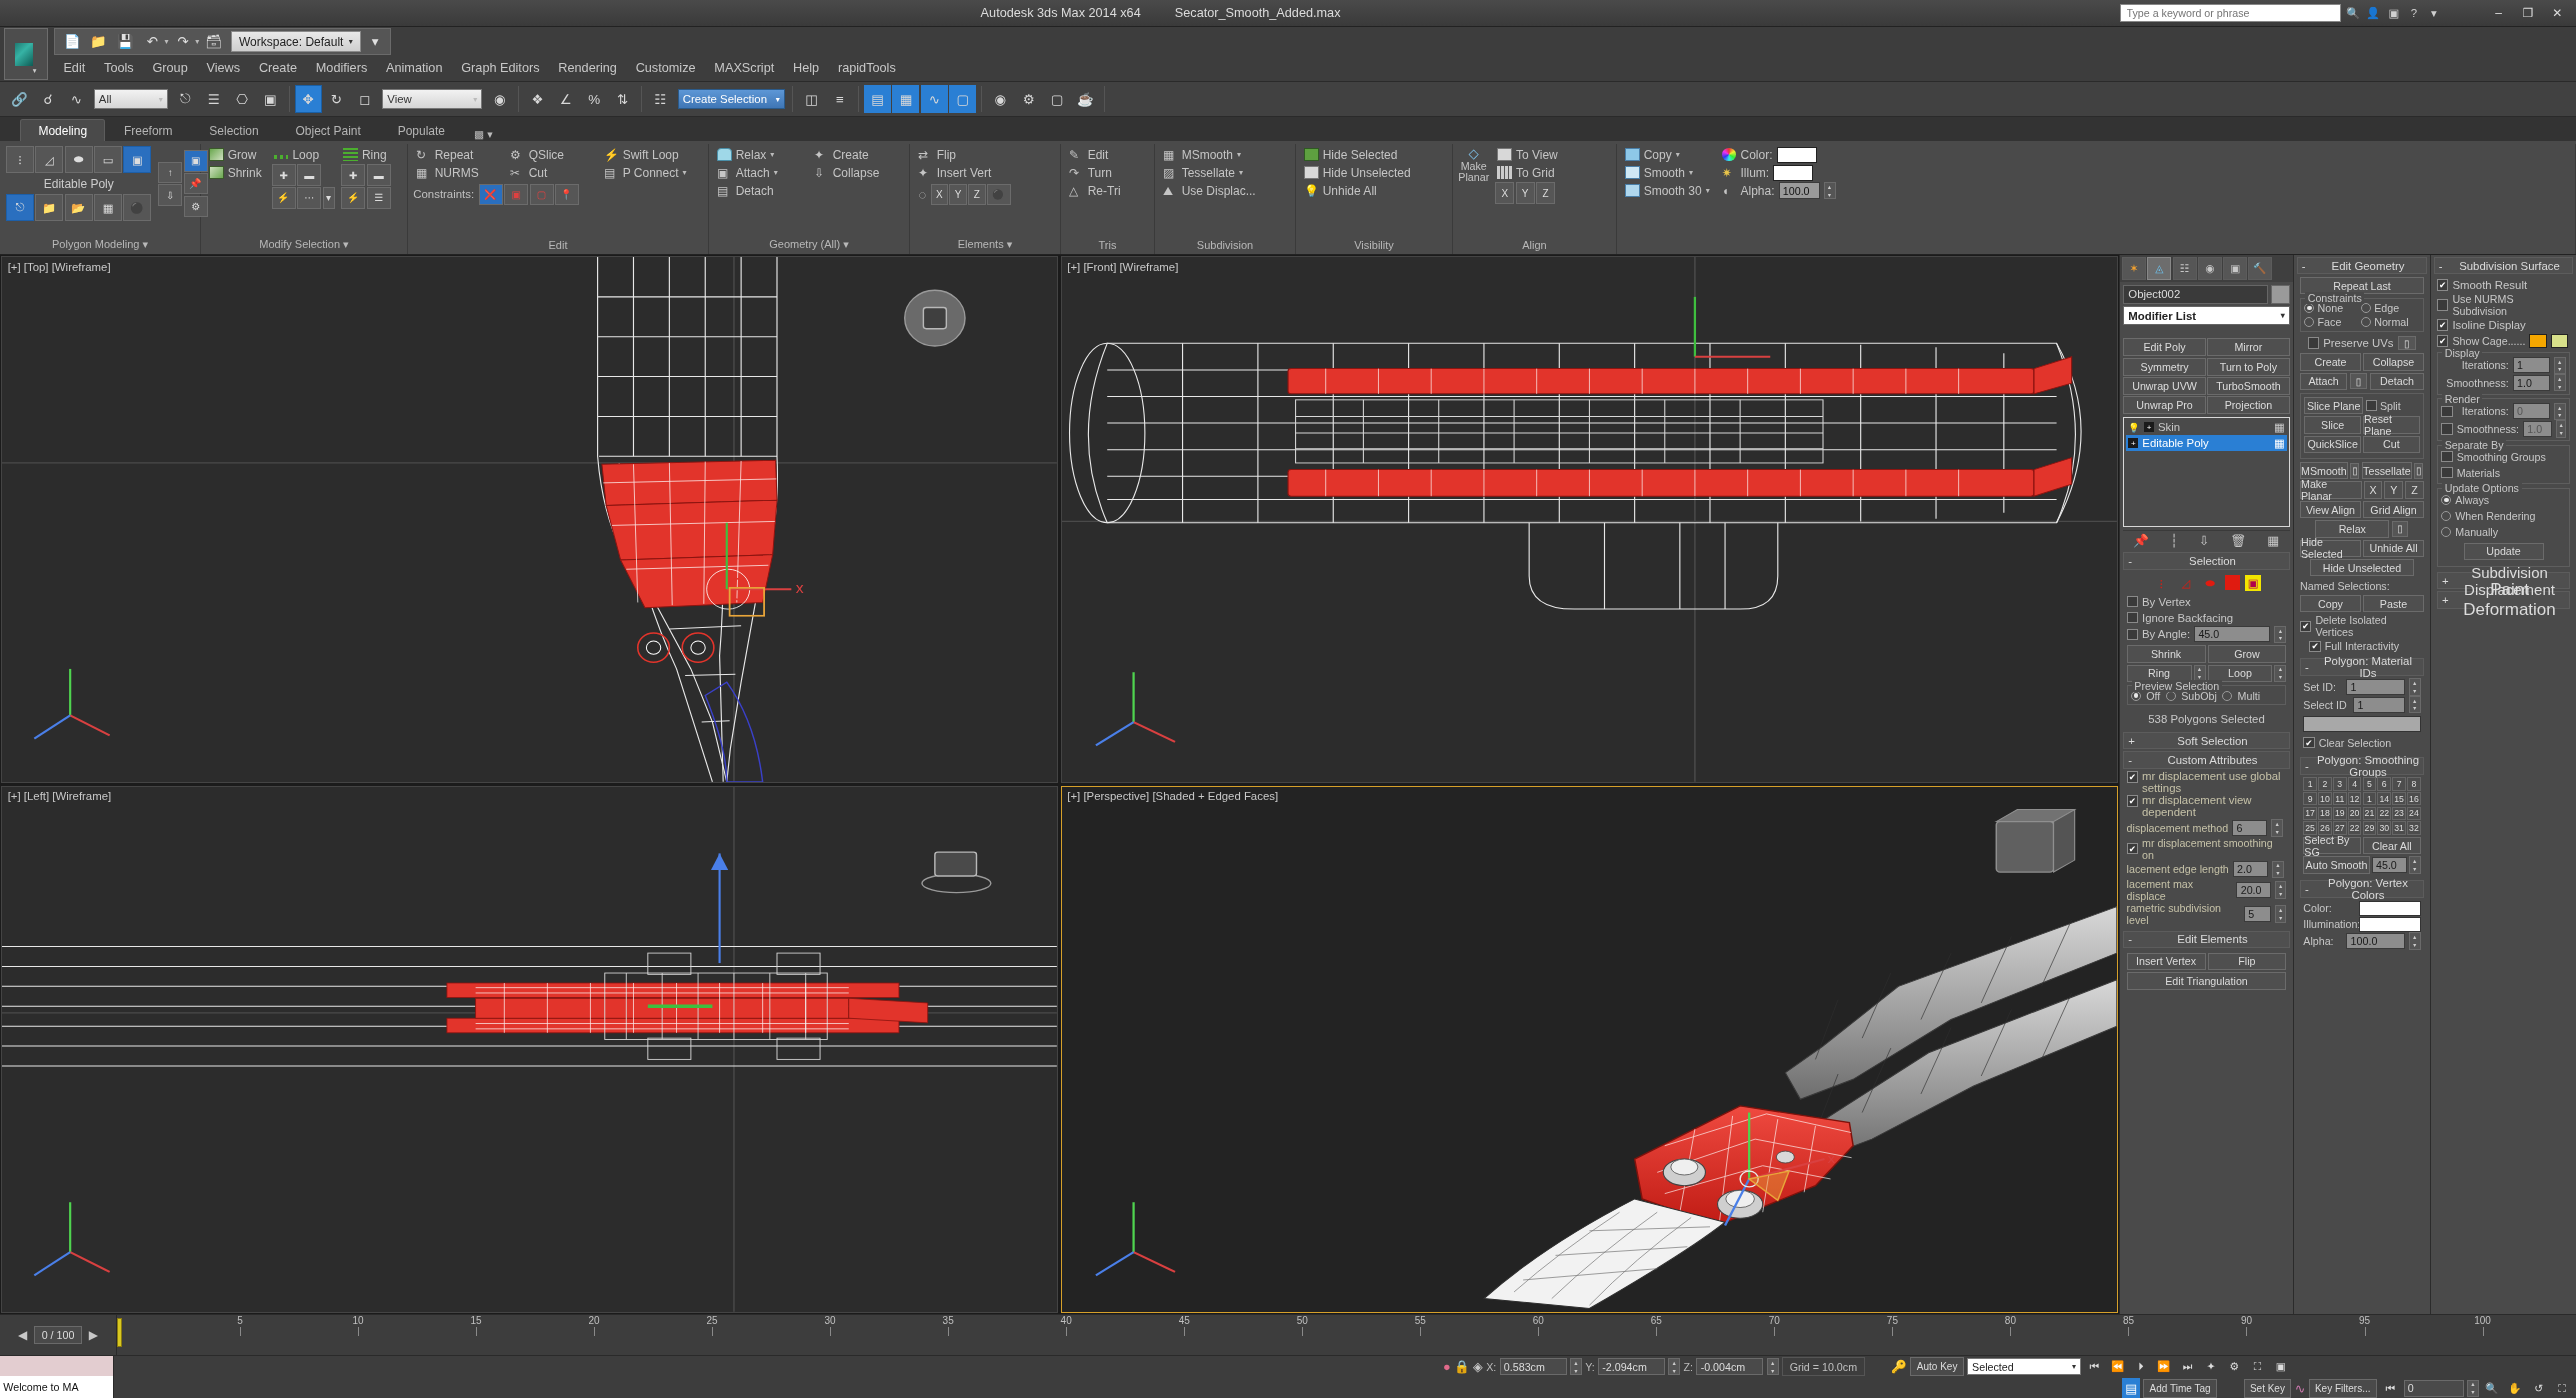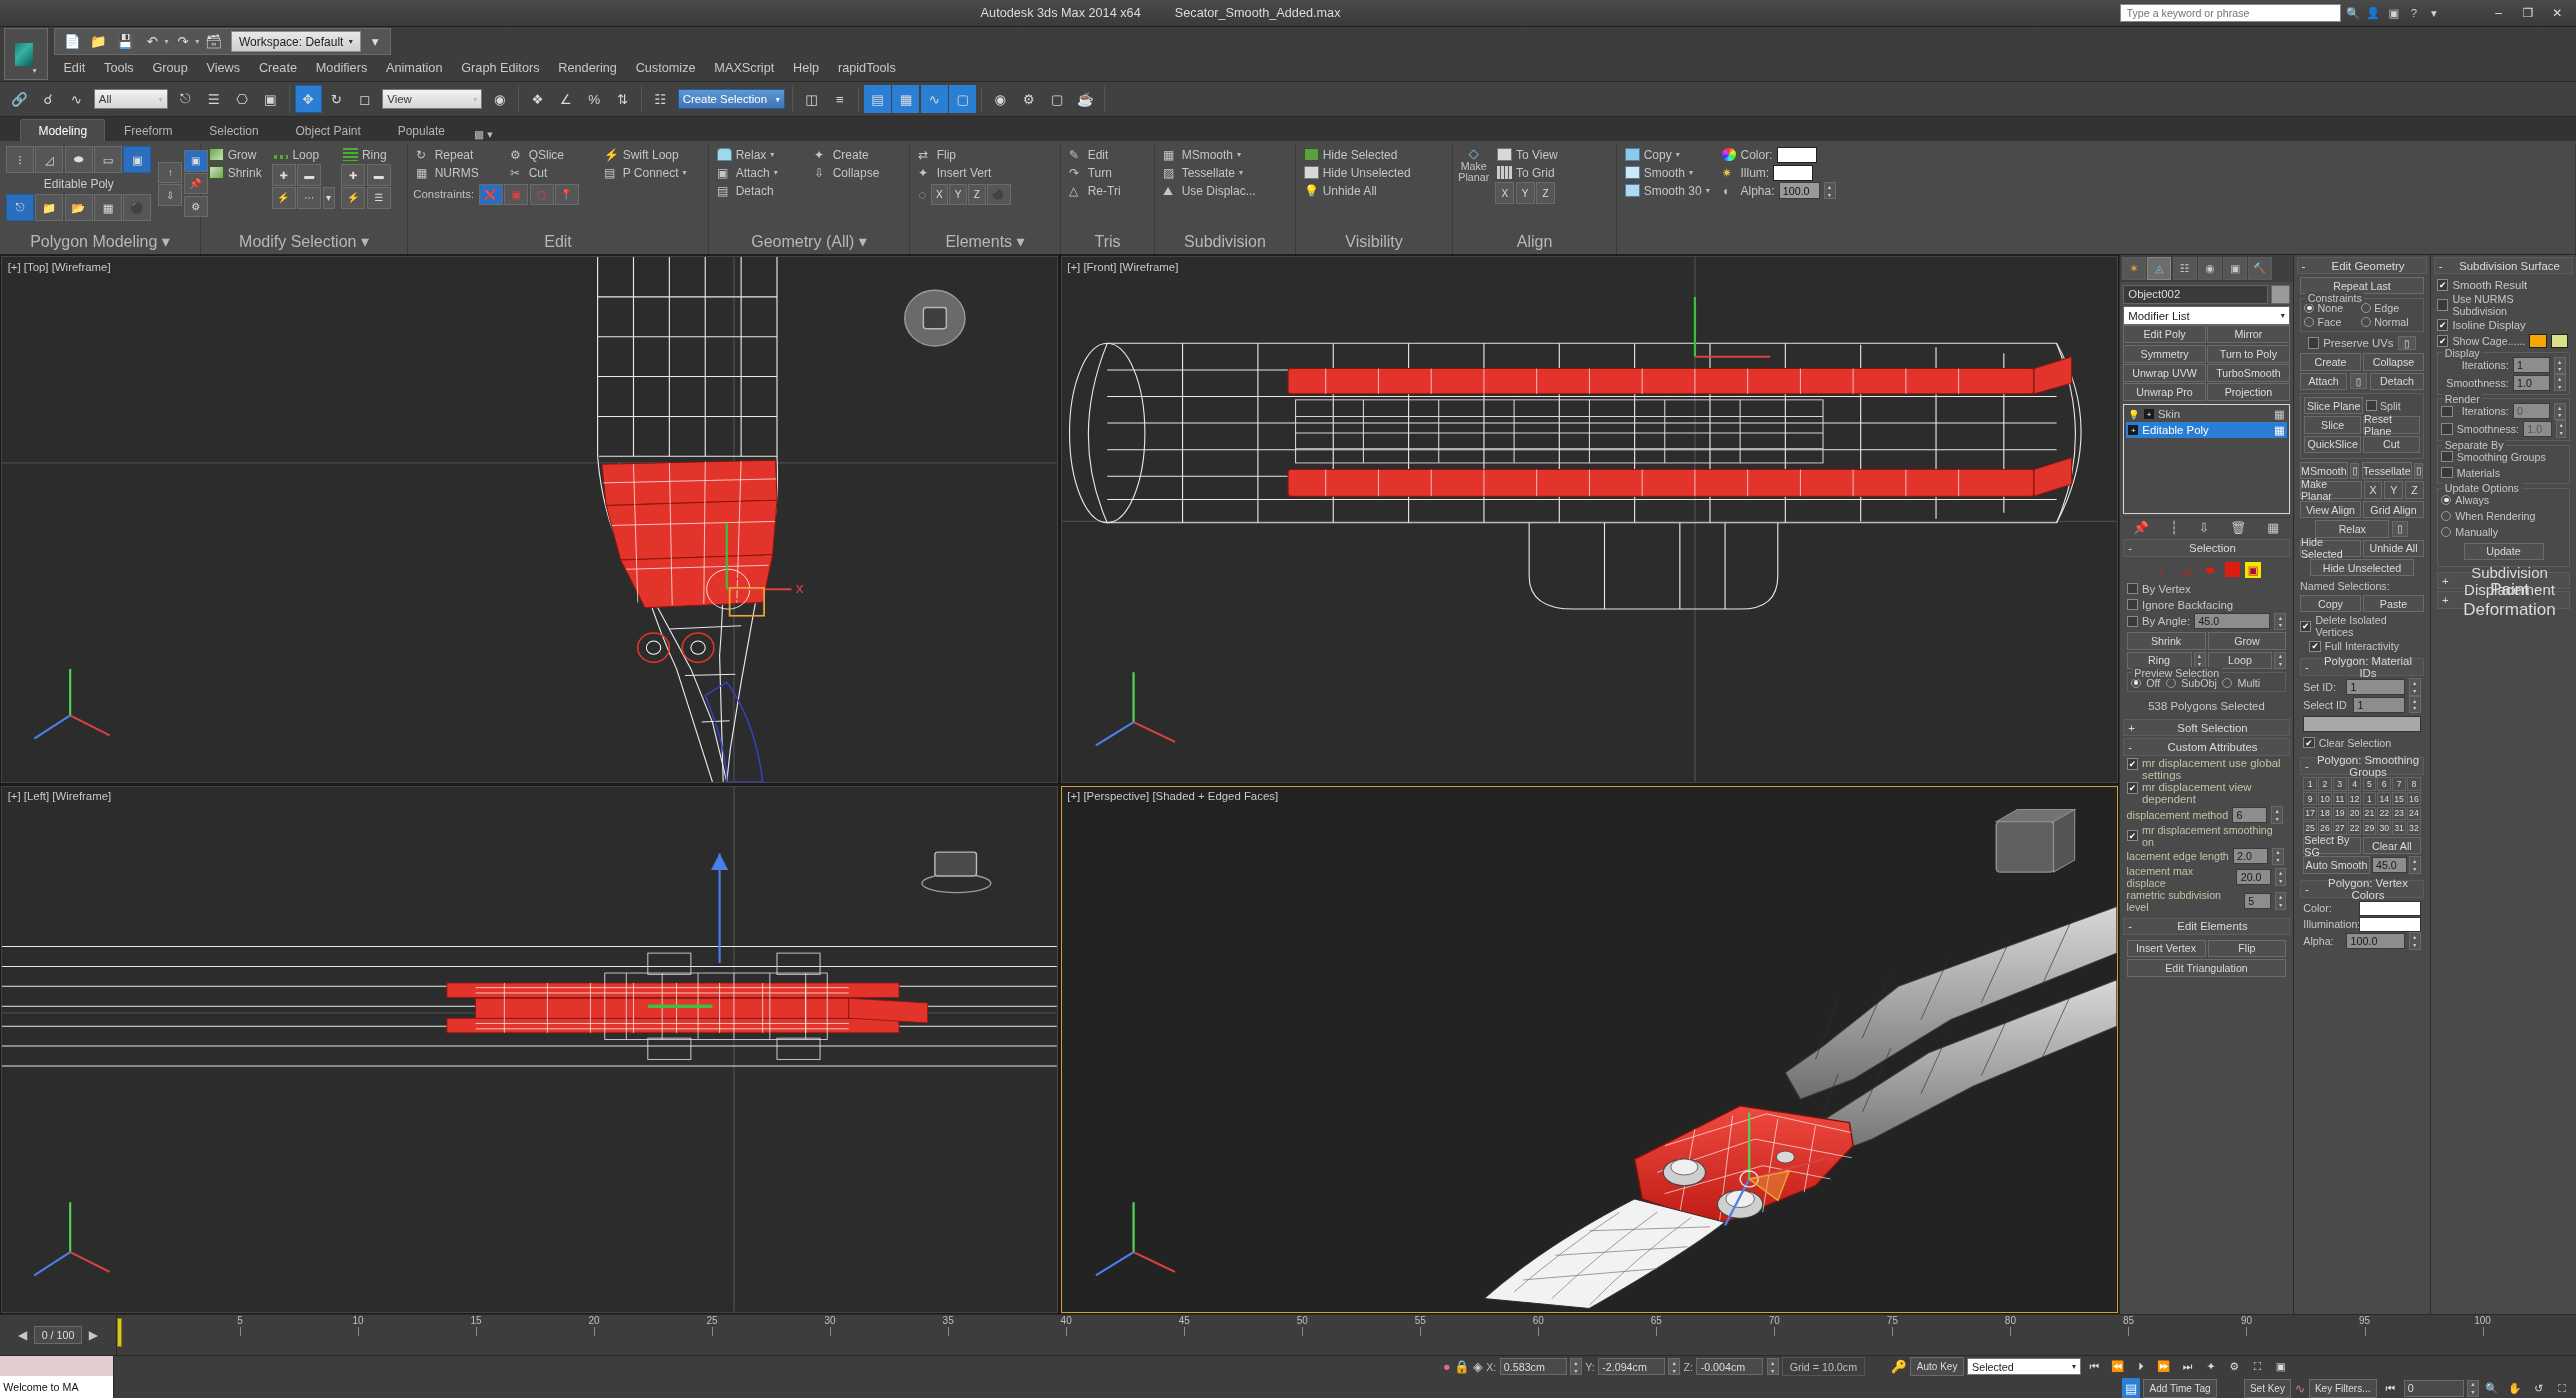--- a/index.html
+++ b/index.html
@@ -55,21 +55,21 @@
   
   .ribbon { background:#3a3a3a; border-bottom:0.7px solid #222; flex:0 0 138px; display:flex; flex-direction:column;}
   .rib-tabs { height:24px; display:flex; align-items:flex-end; padding-left:20px; background:#333; }
   .rib-tab { padding:4px 17.4px 3.3px; font-size:12px; color:#b5b5b5; border:0.7px solid transparent;
              border-bottom:none; }
   .rib-tab.active { background:#4a4a4a; color:#fff; border-color:#5d5d5d; border-radius:2.7px 2.7px 0 0; }
   .rib-body { flex:1; display:flex; background:#4a4a4a; padding:2.7px 0 0 0; overflow:hidden; }
   .rgroup { display:flex; flex-direction:column; border-right:0.7px solid #3a3a3a; padding:0 4px;
             min-width:0; }
   .rgroup-in { flex:1; display:flex; align-items:flex-start; padding:2px 1.3px; }
-  .rgroup-lbl { text-align:center; font-size:16px; color:#b8b8b8; padding:1.3px 0 2.7px; }
+  .rgroup-lbl { text-align:center; font-size:11px; color:#b8b8b8; padding:1.3px 0 2.7px; }
   .bigbtn { width:28px; height:27px; background:#565656; border:0.7px solid #6b6b6b; margin:0.7px;
             display:flex;align-items:center;justify-content:center; font-size:11.4px; color:#ddd; }
   .bigbtn.on { background:#2a6fbf; border-color:#1d5fa8; }
   .smallbtn { width:24px; height:21.4px; background:#565656; border:0.7px solid #6b6b6b; margin:0.7px;
               display:flex;align-items:center;justify-content:center; font-size:10px; color:#ddd; }
   .smallbtn.on { background:#2a6fbf; }
   .txtitem { display:flex; align-items:center; gap:4px; height:18px; font-size:12px; color:#c5c5c5;
              padding:0 2.7px; white-space:nowrap; }
   .micon { width:14.7px; height:13.4px; display:inline-block; flex:0 0 14.7px; }
   .col { display:flex; flex-direction:column; justify-content:flex-start; }
@@ -98,21 +98,21 @@
   .cp-tab { width:24px; height:23px; border:0.7px solid #5c5c5c; background:#565656; margin-right:1.3px;
             display:flex;align-items:center;justify-content:center; font-size:10.7px;}
   .cp-tab.on { background:#6d6d6d; border-color:#888; }
   .cp-body { flex:1; overflow:hidden; padding:2.7px 3.3px; }
   .cp-namerow { display:flex; gap:2.7px; margin-bottom:2.7px; }
   .cp-name { flex:1; height:19px; background:#3a3a3a; border:0.7px solid #666; color:#ddd;
              font-size:11.4px; padding:2px 4px; }
   .cp-color { width:19px; height:19px; background:#9a9a9a; border:0.7px solid #666; }
   .cp-modlist { height:19px; background:#fff; border:0.7px solid #666; color:#222; font-size:11.4px;
                 padding:2px 4px; display:flex; justify-content:space-between; align-items:center;
-                margin-bottom:0;}
+                margin-bottom:13px;font-weight:bold;}
   .modbtns { display:grid; grid-template-columns:1fr 1fr; gap:1.3px; margin-bottom:2.7px;}
   .modbtn { height:18px; background:#4f4f4f; border:0.7px solid #6b6b6b; font-size:10.7px; color:#ddd;
             display:flex;align-items:center;justify-content:center;}
   .stack { height:110px; background:#4a4a4a; border:1.3px solid #d8d8d8; margin-bottom:2.7px; padding:1.3px;}
   .stack-item { height:16px; display:flex; align-items:center; gap:4px; font-size:11.4px; padding:0 2.7px;}
   .stack-item.sel { background:#2a7fd4; color:#fff; }
   .stack-tools { height:20px; display:flex; align-items:center; justify-content:space-around;
                  border-top:0.7px solid #3a3a3a; margin-bottom:2.7px;}
   .rollup { background:#4a4a4a; margin-bottom:2px; }
   .rollup-hdr { height:17.4px; background:#4f4f4f; border:0.7px solid #5c5c5c; display:flex;

